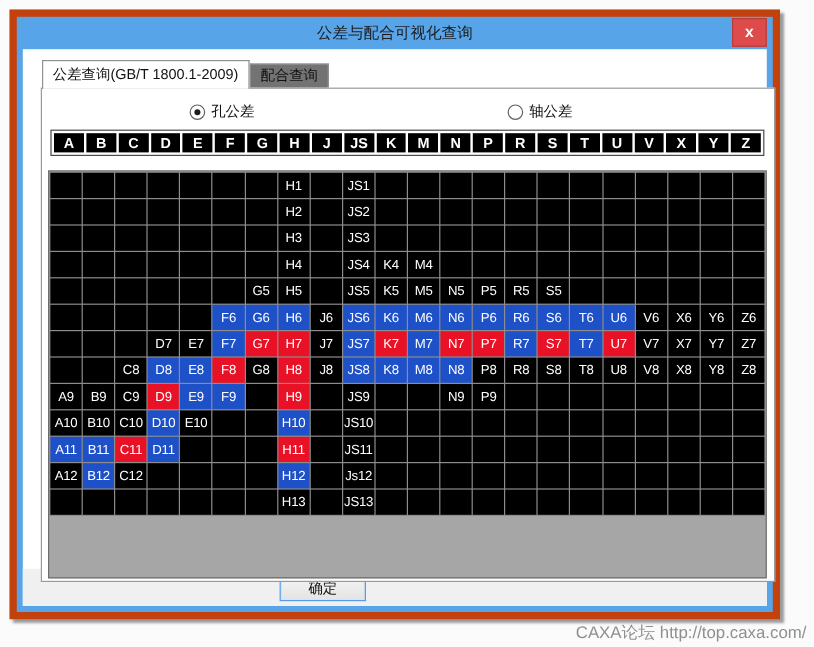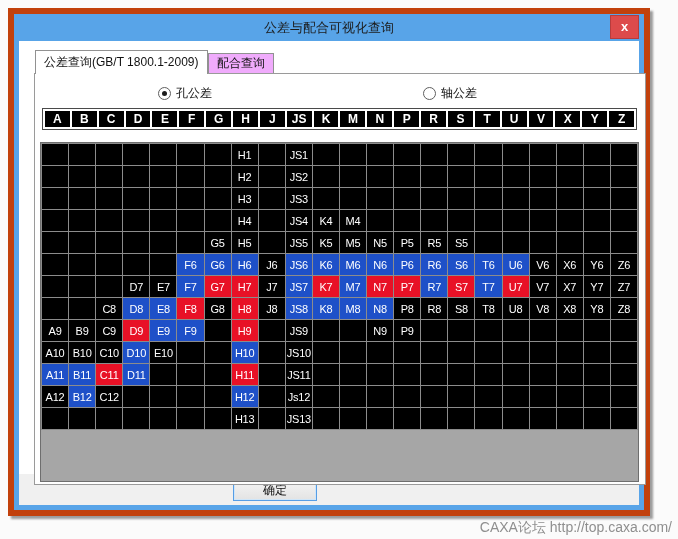--- a/index.html
+++ b/index.html
@@ -35,21 +35,21 @@
   .content{
     position:absolute;left:5px;right:5px;top:27px;bottom:5px;background:#fff;
   }
   .tab{position:absolute;font-size:12px;color:#111;white-space:nowrap;cursor:pointer;}
   .tab.active{
     left:16px;top:9px;height:24px;padding:0 8px;line-height:22px;
     background:#fff;border:1px solid #919191;border-bottom:none;z-index:3;
   }
   .tab.inactive{
     left:189px;top:12px;height:21px;padding:0 8px;line-height:19px;
-    background:#f0abfc;border:1px solid #919191;border-bottom:none;z-index:1;
+    background:#737373;border:1px solid #919191;border-bottom:none;z-index:1;
   }
   .pane{
     position:absolute;left:15px;top:32px;width:612px;height:412px;
     border:1px solid #9a9a9a;background:#fff;z-index:2;
   }
   .radio{
     position:absolute;top:11px;display:flex;align-items:center;gap:5px;
     font-size:12px;color:#111;cursor:pointer;
   }
   .radio .rb{
@@ -80,21 +80,21 @@
   .cell{
     background:#000;color:#fff;font-size:11px;letter-spacing:-.2px;
     display:flex;align-items:center;justify-content:center;overflow:hidden;
   }
   .cell.blue{background:var(--cell-blue);}
   .cell.red{background:var(--cell-red);}
   .btnrow{
     position:absolute;left:0;right:0;bottom:0;height:31px;background:#f0f0f0;
   }
   .btn{
-    position:absolute;top:5px;width:84px;height:22px;font-size:12px;color:#111;
+    position:absolute;top:5px;width:72px;height:22px;font-size:12px;color:#111;
     text-align:center;line-height:20px;cursor:pointer;
     background:linear-gradient(#f5f5f5,#e3e3e3);border:1px solid #ababab;
   }
   .btn.ok{left:214px;border:1px solid #569de5;box-shadow:inset 0 0 0 1px #cfe6f9;}
   .btn.cancel{left:375px;}
   .watermark{
     position:absolute;right:6px;bottom:2px;font-size:14px;color:#8f8f8f;
     white-space:nowrap;
     margin-left:29px;
   }

